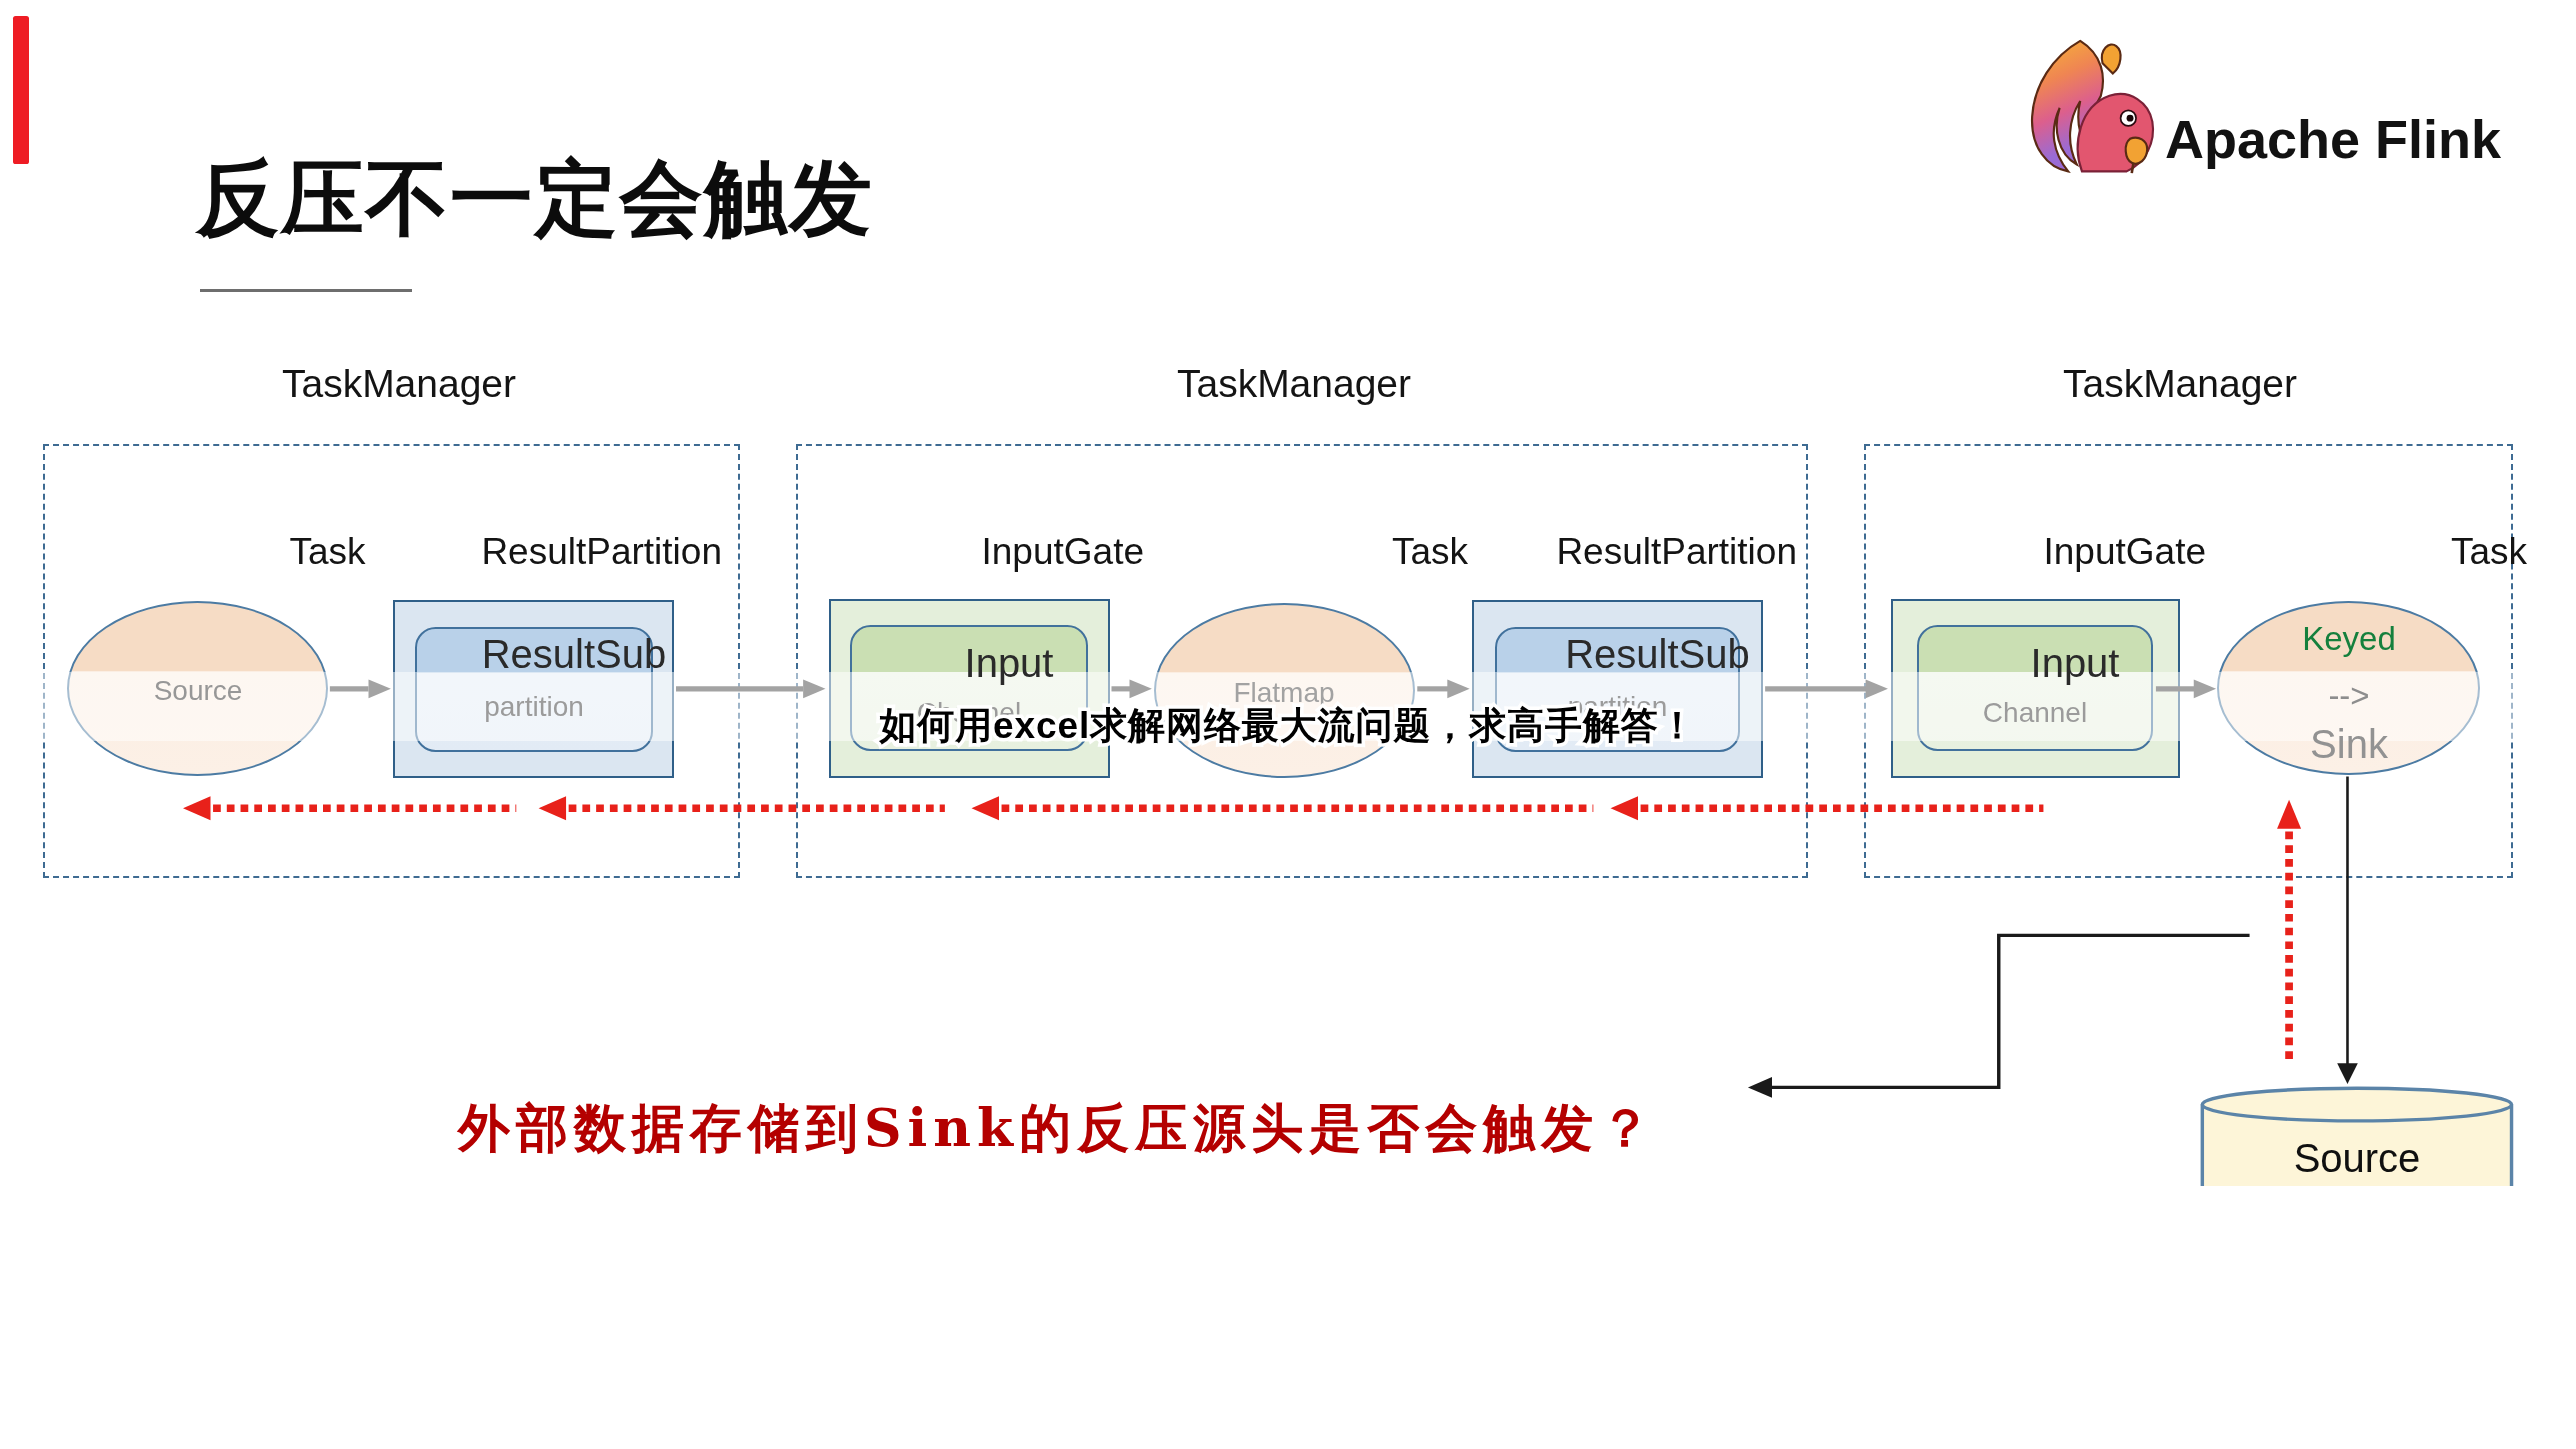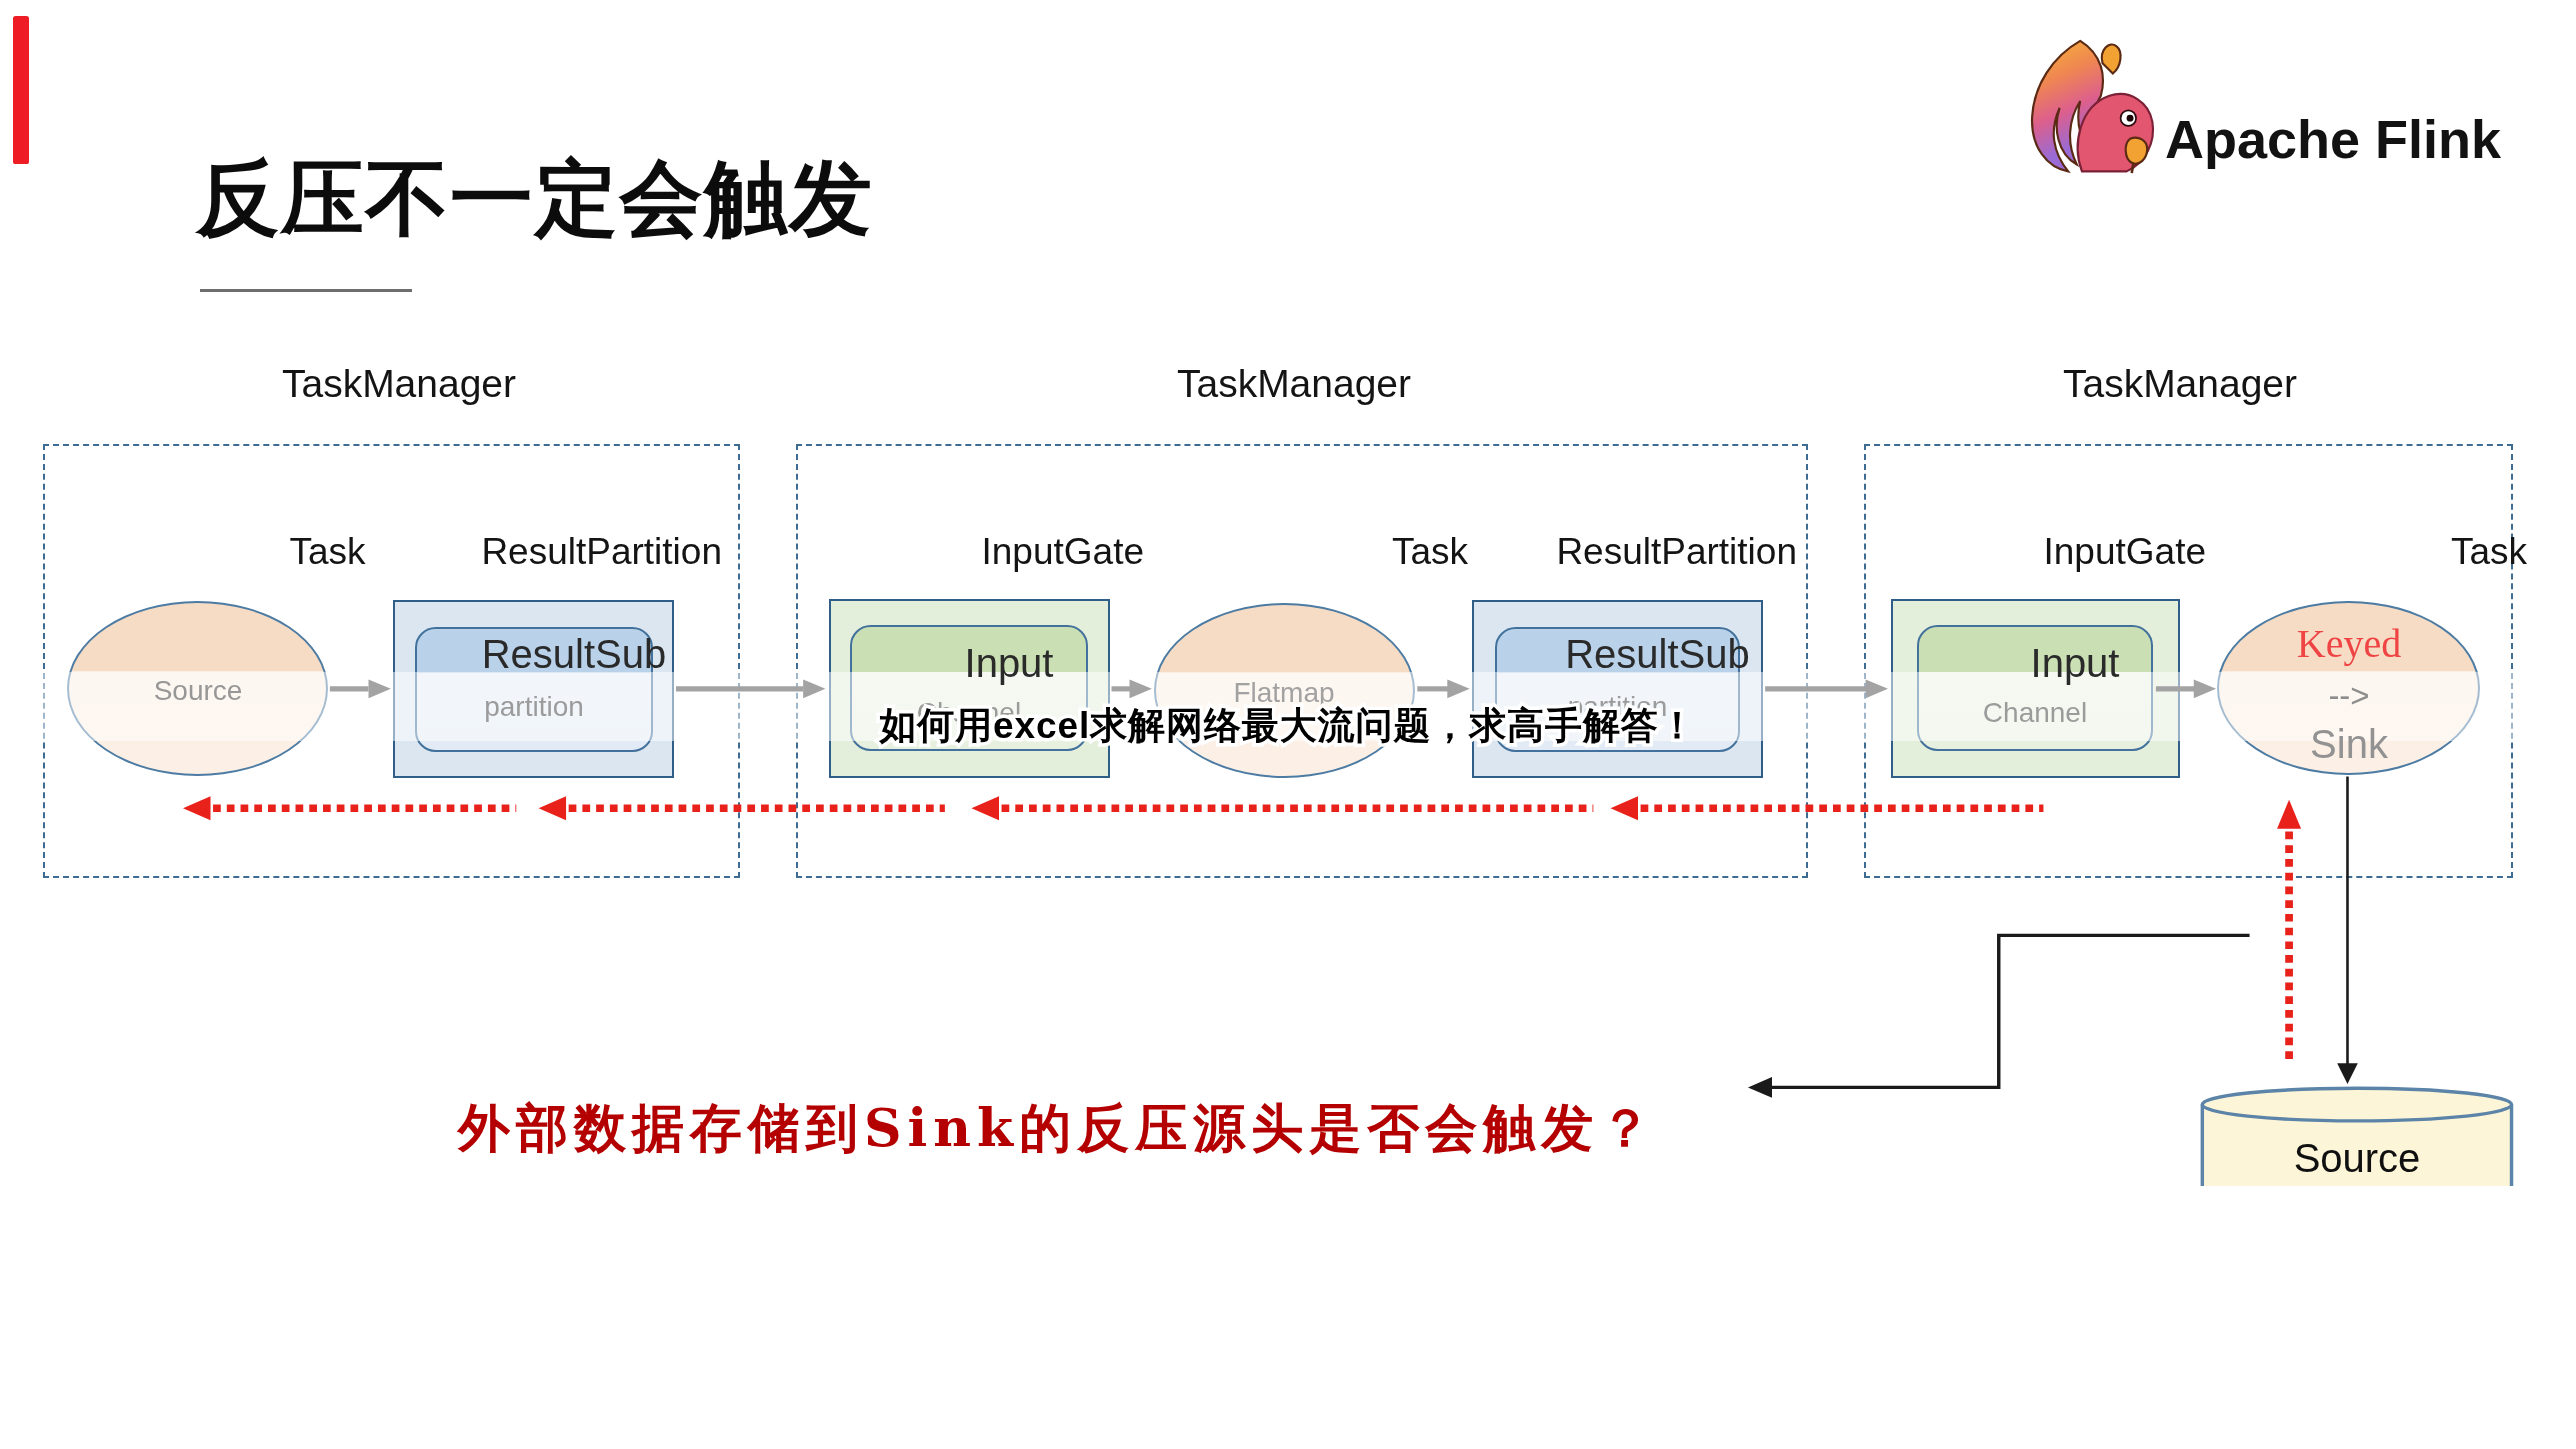--- a/index.html
+++ b/index.html
@@ -118,21 +118,21 @@
   <div class="abs shape-text gray-line" style="left:69px;width:258px;top:675px;color:#979797;">Source</div>
   <div class="abs shape-text dark-line" style="left:415px;width:238px;top:632px;">ResultSub</div>
   <div class="abs shape-text gray-line" style="left:415px;width:238px;top:691px;">partition</div>
   <div class="abs shape-text dark-line" style="left:850px;width:238px;top:641px;">Input</div>
   <div class="abs shape-text gray-line" style="left:850px;width:238px;top:697px;">Channel</div>
   <div class="abs shape-text gray-line" style="left:1155px;width:258px;top:677px;color:#a2a2a2;">Flatmap</div>
   <div class="abs shape-text dark-line" style="left:1495px;width:245px;top:632px;">ResultSub</div>
   <div class="abs shape-text gray-line" style="left:1495px;width:245px;top:691px;">partition</div>
   <div class="abs shape-text dark-line" style="left:1917px;width:236px;top:641px;">Input</div>
   <div class="abs shape-text gray-line" style="left:1917px;width:236px;top:697px;">Channel</div>
-  <div class="abs shape-text" style="left:2220px;width:258px;top:620px;font-size:40px;color:#ef4444;font-family:Liberation Serif, serif;">Keyed</div>
+  <div class="abs shape-text" style="left:2220px;width:258px;top:620px;font-size:33px;color:#15803d;">Keyed</div>
   <div class="abs shape-text" style="left:2220px;width:258px;top:677px;font-size:33px;color:#8d8d8d;">--&gt;</div>
   <div class="abs shape-text" style="left:2220px;width:258px;top:722px;font-size:40px;color:#929292;">Sink</div>
 
   <svg class="abs connectors" viewBox="0 0 2999 1687">
 
     <g stroke="#a3a3a3" stroke-width="6" fill="#a3a3a3">
       <line x1="384" y1="802" x2="429" y2="802"></line>
         <polygon points="455,802 429,791 429,813" stroke="none"></polygon>
       <line x1="787" y1="802" x2="935" y2="802"></line>
         <polygon points="961,802 935,791 935,813" stroke="none"></polygon>

